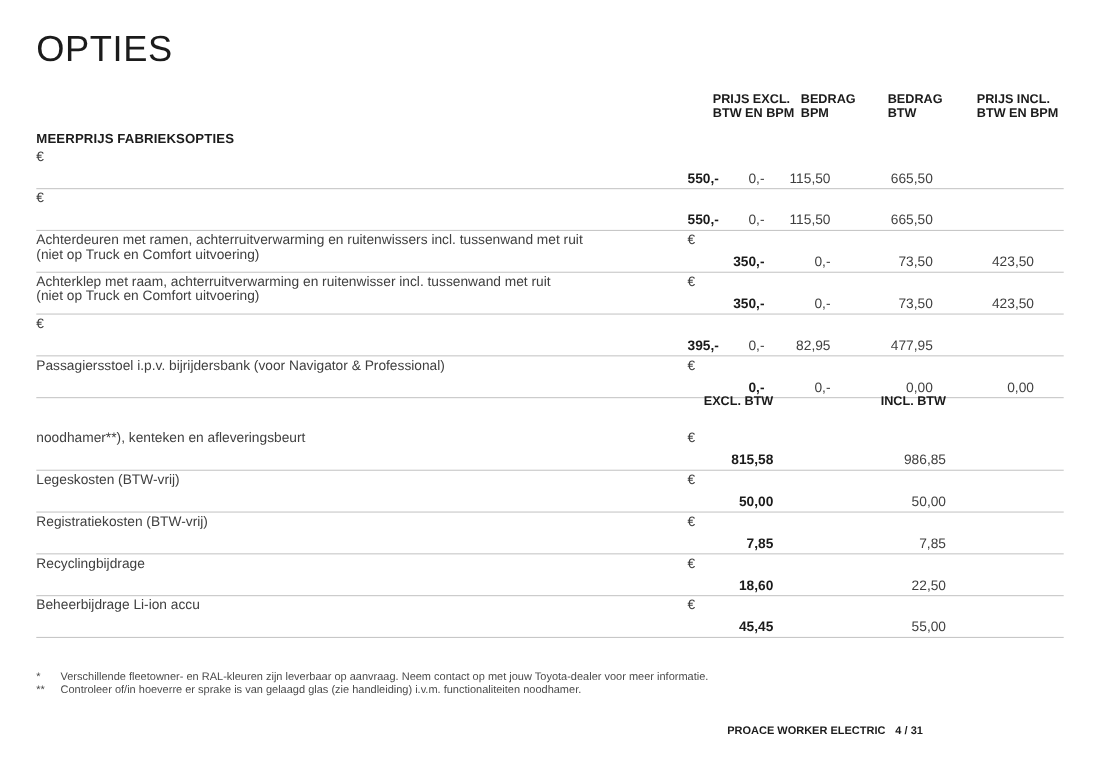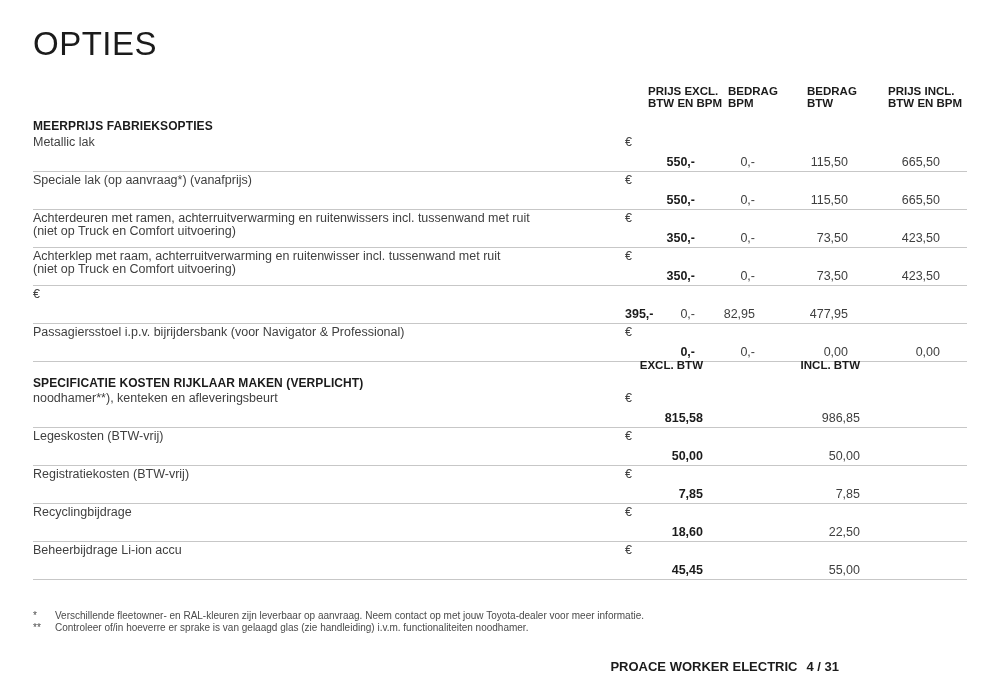--- a/index.html
+++ b/index.html
@@ -52,21 +52,21 @@
   }
   .t2-headers .h { text-align:right; white-space:nowrap; }
 
   
   .footnotes { position:absolute; left:33px; top:610px; width:934px; font-size:10px; color:#4a4a4a; }
   .fn { line-height:11.5px; }
   .fn-marker { display:inline-block; width:22px; }
 
   
   .footer {
-    position:absolute; right:33px; top:659px; font-size:13px; font-weight:bold;
+    position:absolute; right:33px; top:659px; font-size:10px; font-weight:bold;
     color:#1b1b1b; white-space:nowrap;
   }
   .footer .pagenum { margin-left:9px; }
 </style>
 </head>
 <body>
 
 <div class="page">
 
   <div class="title">OPTIES</div>
@@ -88,35 +88,29 @@
       <div>PRIJS INCL.</div>
       <div>BTW EN BPM</div>
     </div>
   </div>
 
   <div class="section-title t1-section">MEERPRIJS FABRIEKSOPTIES</div>
 
   <div class="rows t1-rows">
 
     <div class="row">
-      <div class="c-desc">
-        <div>Metallic lak</div>
-      </div>
       <div class="c-eur">€</div>
       <div class="c-num bold">550,-</div>
       <div class="c-num">0,-</div>
       <div class="c-num">115,50</div>
       <div class="c-num">665,50</div>
       <div></div>
     </div>
 
     <div class="row">
-      <div class="c-desc">
-        <div>Speciale lak (op aanvraag*) (vanafprijs)</div>
-      </div>
       <div class="c-eur">€</div>
       <div class="c-num bold">550,-</div>
       <div class="c-num">0,-</div>
       <div class="c-num">115,50</div>
       <div class="c-num">665,50</div>
       <div></div>
     </div>
 
     <div class="row">
       <div class="c-desc">
@@ -168,21 +162,20 @@
   </div>
 
   <div class="t2-headers">
     <div></div>
       <div></div>
     <div class="h">EXCL. BTW</div>
     <div class="h">INCL. BTW</div>
     <div></div>
   </div>
 
-  <div class="section-title t2-section">SPECIFICATIE KOSTEN RIJKLAAR MAKEN (VERPLICHT)</div>
 
   <div class="rows t2-rows">
 
     <div class="row">
       <div class="c-desc">
         <div>noodhamer**), kenteken en afleveringsbeurt</div>
       </div>
       <div class="c-eur">€</div>
       <div class="c-num bold">815,58</div>
       <div class="c-num">986,85</div>

